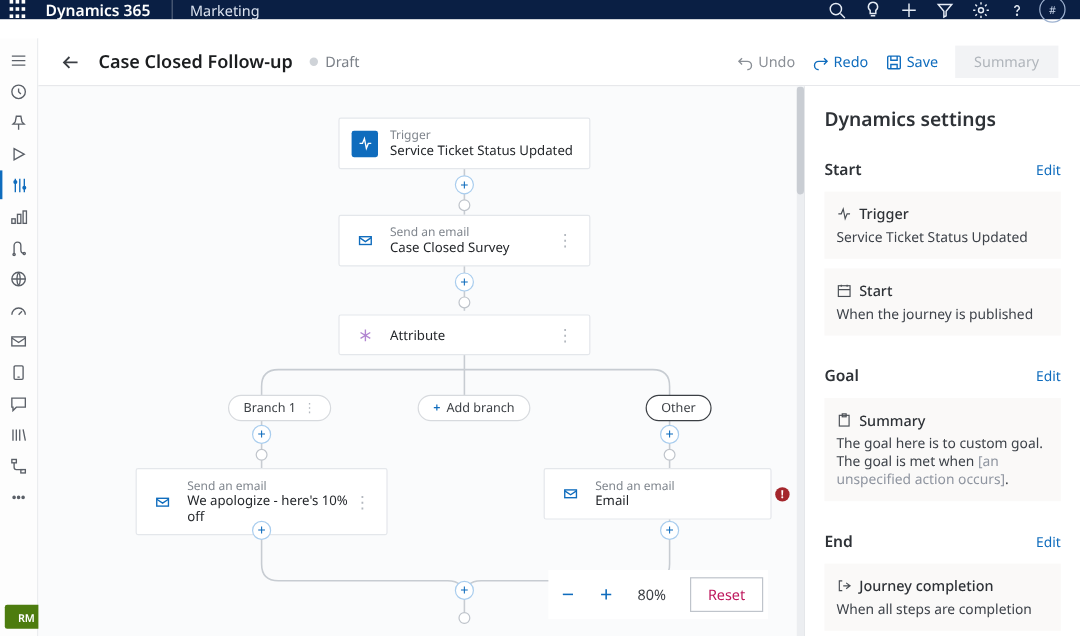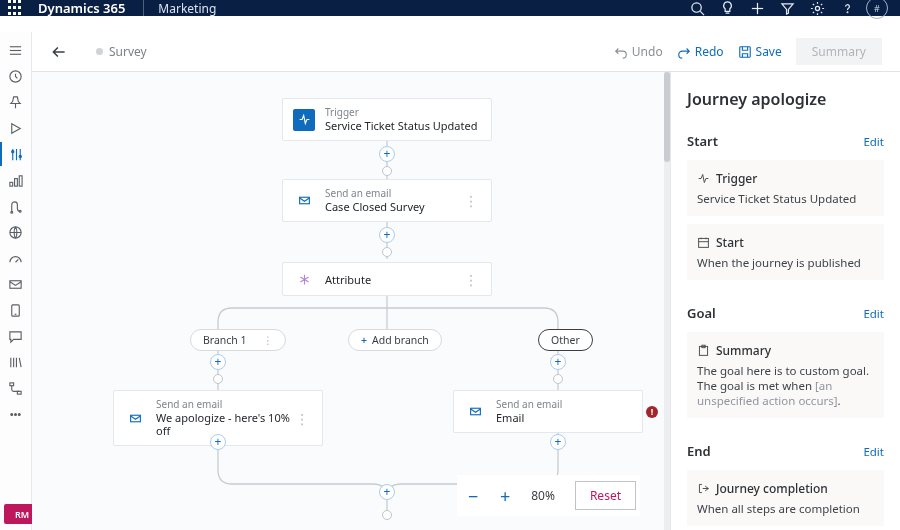--- a/index.html
+++ b/index.html
@@ -41,21 +41,21 @@
     color:#b0b5bb;border:none;cursor:default;}
 
   
   .leftrail{position:absolute;left:0;top:32px;bottom:0;width:32px;background:#fdfdfd;
     border-right:1px solid #e7e9ec;display:flex;flex-direction:column;align-items:center;
     padding-top:6px;gap:2px;}
   .rail-item{width:32px;height:24px;display:flex;align-items:center;justify-content:center;
     cursor:pointer;color:#5b6068;}
   .rail-item svg{width:15px;height:15px;stroke:currentColor;fill:none;stroke-width:1.2;}
   .rail-item.active{border-left:2px solid #0f6cbd;color:#0f6cbd;}
-  .rm-badge{position:absolute;left:4px;bottom:6px;width:36px;height:20px;background:#be185d;
+  .rm-badge{position:absolute;left:4px;bottom:6px;width:36px;height:20px;background:#4d7c0f;
     color:#fff;font-size:9px;font-weight:600;display:flex;align-items:center;justify-content:center;
     border-radius:2px;}
 
   
   .canvas{position:absolute;left:32px;top:72px;right:230px;bottom:0;background:#fafbfc;overflow:hidden;}
   .canvas-inner{position:relative;width:100%;height:100%;}
   .canvas-scroll-track{position:absolute;top:0;right:0;bottom:0;width:6px;background:#eceef1;}
   .canvas-scroll-thumb{position:absolute;top:0;right:0;width:6px;height:90px;background:#c9cdd3;border-radius:3px;}
 
   
@@ -77,21 +77,21 @@
     font-size:9px;font-weight:700;display:flex;align-items:center;justify-content:center;}
 
   
   .plus{position:absolute;width:16px;height:16px;border:1px solid #a9cdee;border-radius:50%;
     background:#fff;color:#0f6cbd;font-size:12px;line-height:14px;text-align:center;
     cursor:pointer;left:50%;transform:translateX(-50%);}
   .endcap{position:absolute;width:10px;height:10px;border:1px solid #bfc4cb;border-radius:50%;
     background:#fff;left:50%;transform:translateX(-50%);}
 
   .pill{position:absolute;background:#fff;border:1px solid #d7dade;border-radius:12px;
-    padding:3px 12px;font-size:10.5px;color:#3b3f44;display:flex;align-items:center;gap:12px;}
+    padding:3px 12px;font-size:10.5px;color:#3b3f44;display:flex;align-items:center;gap:2px;}
   .pill.other{border:1.5px solid #3b3f44;}
   .pill .dots{color:#b3b8bf;margin-left:4px;cursor:pointer;}
   .addbranch{position:absolute;background:#fff;border:1px solid #d7dade;border-radius:12px;
     padding:3px 12px;font-size:10.5px;color:#3b3f44;cursor:pointer;display:flex;gap:5px;align-items:center;}
   .addbranch .pl{color:#0f6cbd;font-weight:600;}
 
   
   .wires{position:absolute;inset:0;width:100%;height:100%;pointer-events:none;}
   .wires path, .wires line{stroke:#c7ccd2;stroke-width:1.3;fill:none;}
 
@@ -268,22 +268,23 @@
         <circle cx="12" cy="8" r="1" fill="currentColor"></circle>
       </svg>
     </div>
   <div class="rm-badge">RM</div>
 </div>
 
 <div class="cmdbar">
   <svg class="backbtn" viewBox="0 0 16 16" fill="none" stroke="currentColor" stroke-width="1.4">
       <path d="M13 8H3M7 4L3 8l4 4"></path>
     </svg>
+  <span class="page-title">Case Closed Follow-up</span>
   <span class="draft-dot"></span>
-  <span class="draft-label">Survey</span>
+  <span class="draft-label">Draft</span>
   <div class="spacer"></div>
   <div class="cmd undo">
     <svg viewBox="0 0 16 16" fill="none" stroke="currentColor" stroke-width="1.3">
         <path d="M5 4L2 7l3 3M2 7h8a4 4 0 0 1 0 8"></path>
       </svg>
     <span>Undo</span>
   </div>
   <div class="cmd redo">
     <svg viewBox="0 0 16 16" fill="none" stroke="currentColor" stroke-width="1.3">
         <path d="M11 4l3 3-3 3M14 7H6a4 4 0 0 0 0 8"></path>
@@ -420,21 +421,21 @@
       <div class="zpct">80%</div>
       <button class="resetbtn">Reset</button>
     </div>
 
     <div class="canvas-scroll-track"></div>
     <div class="canvas-scroll-thumb"></div>
   </div>
 </div>
 
 <div class="rightpanel">
-  <div class="rp-title">Journey apologize</div>
+  <div class="rp-title">Dynamics settings</div>
 
   <div class="rp-sec">
     <div class="rp-sec-head">
       <span class="rp-sec-title">Start</span>
       <span class="rp-edit">Edit</span>
     </div>
     <div class="rp-card">
       <div class="row1">
           <svg viewBox="0 0 16 16">
             <path d="M2 8h3l2-5 2 10 2-5h3"></path>

